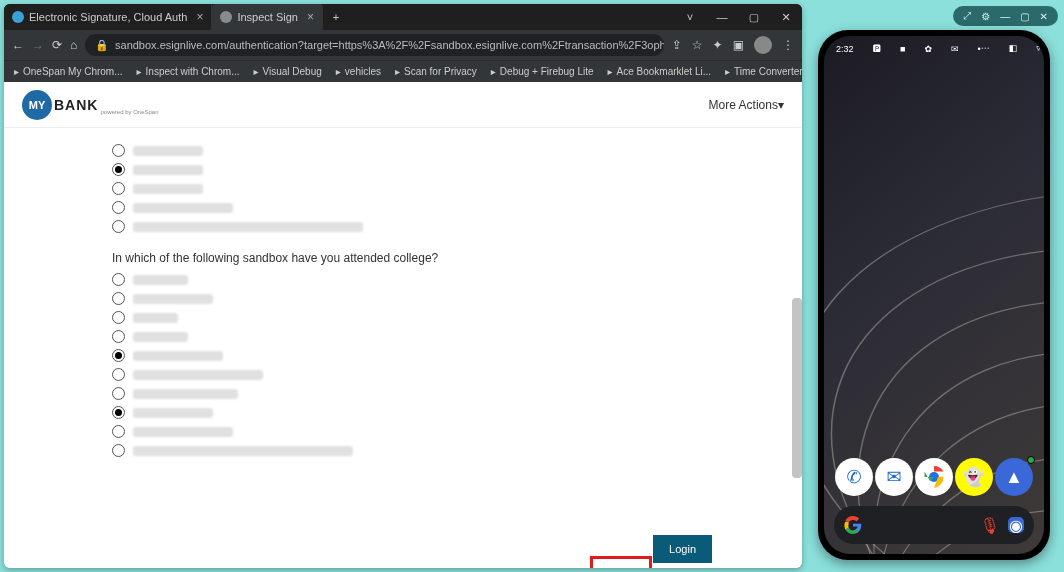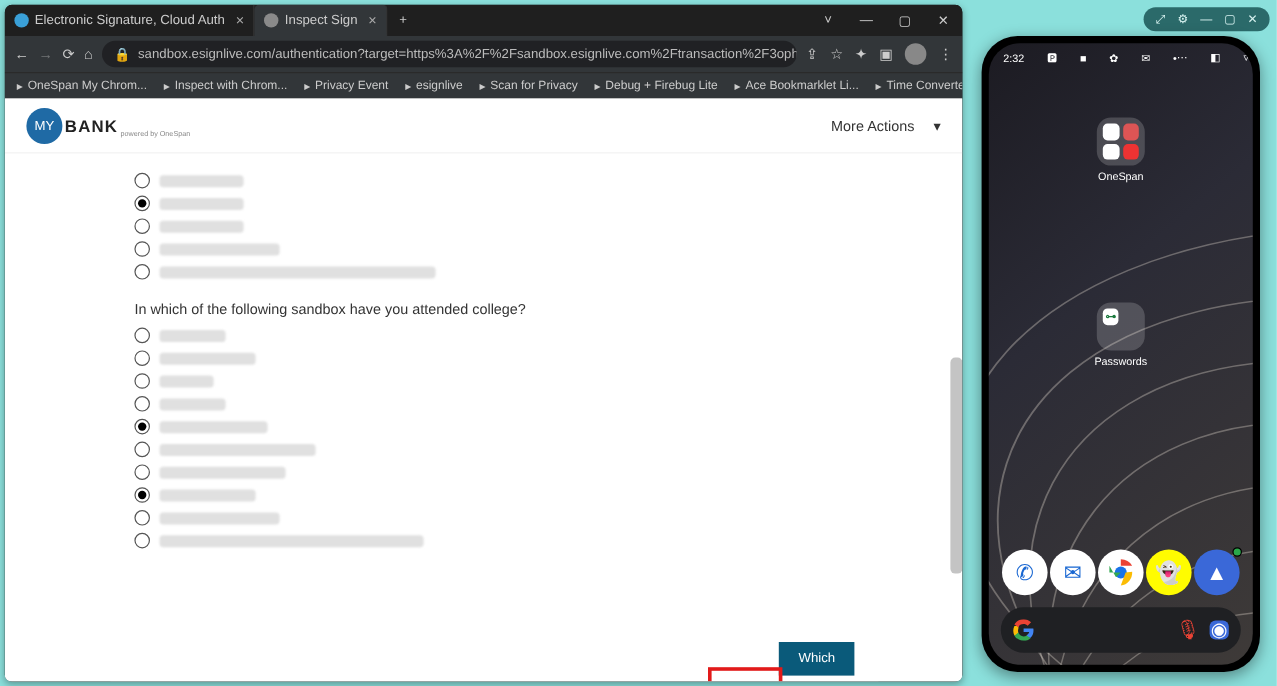--- a/index.html
+++ b/index.html
@@ -18,24 +18,24 @@
   .url{flex:1;background:#202124;height:22px;border-radius:11px;display:flex;align-items:center;padding:0 10px;color:#bbb;font-size:11px;overflow:hidden;white-space:nowrap}
   .addr-right{display:flex;align-items:center;gap:10px}
   .avatar{width:18px;height:18px;border-radius:50%;background:#888}
   .bookbar{height:22px;background:#323639;border-top:1px solid #2a2a2a;display:flex;align-items:center;gap:14px;padding:0 10px;color:#ccc;font-size:10px;overflow:hidden}
   .bookbar .bk{display:flex;align-items:center;gap:4px;white-space:nowrap}
   .bookbar-spacer{flex:1}
 
   .page{flex:1;background:#fff;display:flex;flex-direction:column;overflow:hidden;position:relative}
   .appbar{height:46px;background:#fff;border-bottom:1px solid #eee;display:flex;align-items:center;padding:0 18px;justify-content:space-between}
   .logo{display:flex;align-items:center;gap:2px}
-  .logo .circle{width:30px;height:30px;border-radius:50%;background:#1f6aa5;color:#fff;display:flex;align-items:center;justify-content:center;font-size:11px;font-weight:normal}
+  .logo .circle{width:30px;height:30px;border-radius:50%;background:#1f6aa5;color:#fff;display:flex;align-items:center;justify-content:center;font-size:11px;font-weight:bold}
   .logo .bank{font-weight:bold;font-size:14px;color:#222;letter-spacing:1px}
   .logo .sub{font-size:6px;color:#888;align-self:flex-end;margin-bottom:5px}
-  .more{display:flex;align-items:flex-start;gap:16px;color:#333;font-size:12px}
+  .more{display:flex;align-items:flex-start;gap:0;color:#333;font-size:12px}
   .chev{font-size:12px;color:#333}
 
   .stage{flex:1;background:#fff;overflow:hidden;position:relative}
   .stage-inner{position:absolute;inset:0;padding-left:30px;padding-right:12px;padding-top:4px;display:flex;justify-content:center}
   .card{width:640px;background:#fff;padding:6px 20px 30px 20px;position:relative}
   .q{font-size:12px;color:#333;margin:18px 0 8px 0}
   .opt{display:flex;align-items:center;gap:8px;margin:6px 0;color:#888}
   .opt .radio{width:13px;height:13px;border:1.5px solid #555;border-radius:50%;display:flex;align-items:center;justify-content:center;flex:none;background:#fff}
   .opt.sel .radio::after{content:"";width:7px;height:7px;border-radius:50%;background:#000}
   .opt .txt{height:10px;background:#e0e0e0;border-radius:3px;filter:blur(1px)}
@@ -113,25 +113,25 @@
     <div class="bk">
         <span>▸</span>
         <span>OneSpan My Chrom...</span>
       </div>
     <div class="bk">
         <span>▸</span>
         <span>Inspect with Chrom...</span>
       </div>
     <div class="bk">
         <span>▸</span>
-        <span>Privacy Event</span>
-      </div>
-    <div class="bk">
-        <span>▸</span>
-        <span>esignlive</span>
+        <span>Visual Debug</span>
+      </div>
+    <div class="bk">
+        <span>▸</span>
+        <span>vehicles</span>
       </div>
     <div class="bk">
         <span>▸</span>
         <span>Scan for Privacy</span>
       </div>
     <div class="bk">
         <span>▸</span>
         <span>Debug + Firebug Lite</span>
       </div>
     <div class="bk">
@@ -229,21 +229,21 @@
                 <span class="radio"></span>
                 <span class="txt" style="width:100px"></span>
               </div>
               <div class="opt">
                 <span class="radio"></span>
                 <span class="txt" style="width:220px"></span>
               </div>
             </div>
 
           <div class="login-wrap">
-            <button class="login">Which</button>
+            <button class="login">Login</button>
           </div>
         </div>
       </div>
 
       <div class="highlight" style="left:586px;top:428px;width:62px;height:34px"></div>
     </div>
   </div>
 </div>
 
 <div class="pill">
@@ -280,40 +280,20 @@
       <div class="right">
         <span>⋯</span>
         <span>◧</span>
         <span>▿</span>
         <span>▮</span>
         <span>▮</span>
         <span>1%</span>
       </div>
     </div>
 
-    <div class="apps">
-      <div class="folder">
-        <div class="box">
-          <div class="mini" style="background:#fff"></div>
-          <div class="mini" style="background:#d55"></div>
-          <div class="mini" style="background:#fff"></div>
-          <div class="mini" style="background:#e33"></div>
-        </div>
-        <span class="lbl">OneSpan</span>
-      </div>
-      <div class="folder pwfolder">
-        <div class="box">
-          <div class="mini">⊶</div>
-          <div class="mini"></div>
-          <div class="mini"></div>
-          <div class="mini"></div>
-        </div>
-        <span class="lbl">Passwords</span>
-      </div>
-    </div>
 
     <div class="dock">
       <div class="appicon" style="color:#1967d2">✆</div>
       <div class="appicon" style="color:#1967d2">✉</div>
       <div class="appicon">
         <svg width="24" height="24" viewBox="0 0 24 24">
             <circle cx="12" cy="12" r="11" fill="#fff"></circle>
             <circle cx="12" cy="12" r="5" fill="#1a73e8"></circle>
             <path d="M12 1a11 11 0 0 1 9.5 5.5H12V1z" fill="#ea4335"></path>
             <path d="M2.5 6.5 8 16l4-4H2.5z" fill="#34a853"></path>

